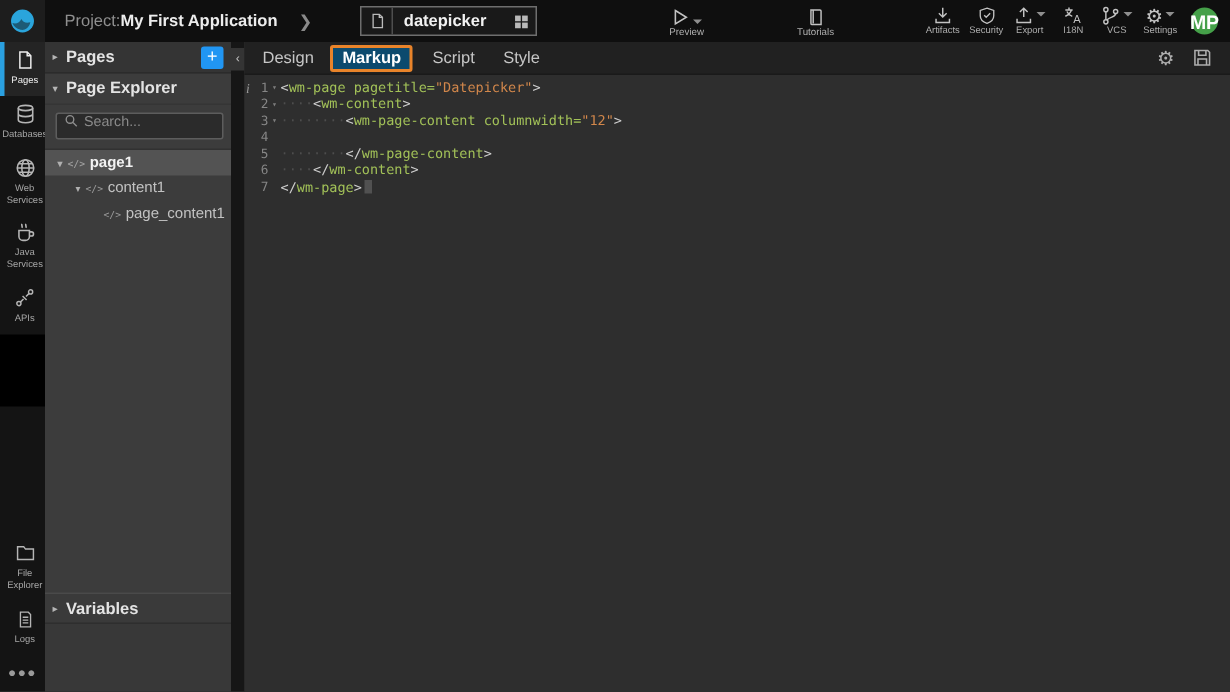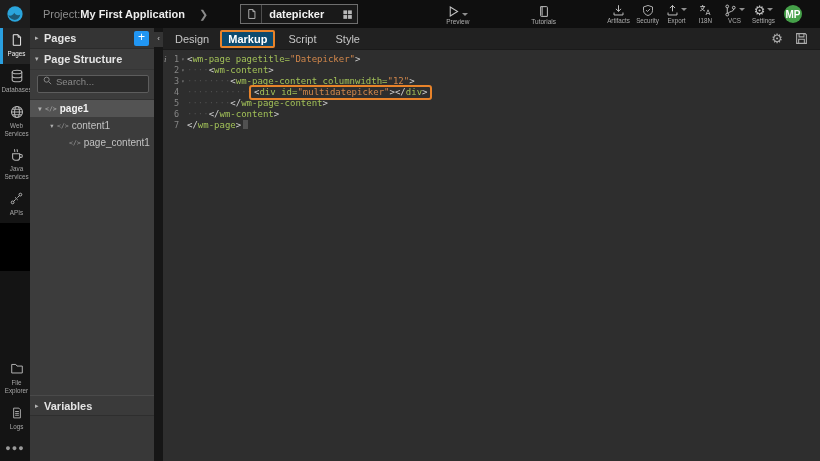--- a/index.html
+++ b/index.html
@@ -20,21 +20,21 @@
   .tbgroup { display:flex; flex-direction:column; align-items:center; justify-content:center; height:28px; cursor:pointer; }
   .tbgroup .irow { display:flex; align-items:flex-end; height:15px; color:#c2c2c2; }
   .tbgroup .glabel { font-size:6.5px; color:#b0b0b0; margin-top:1px; line-height:1; }
   .preview-g { margin-left:88px; }
   .tutorials-g { margin-left:62px; }
   .tools { margin-left:auto; display:flex; align-items:center; }
   .tool { width:29px; display:flex; flex-direction:column; align-items:center; justify-content:center; height:28px; cursor:pointer; }
   .tool .ticon { height:14px; display:flex; align-items:center; color:#c2c2c2; }
   .tool .tlabel { font-size:6.3px; color:#adadad; margin-top:1px; line-height:1; white-space:nowrap; }
   .caret { width:0; height:0; border-left:3px solid transparent; border-right:3px solid transparent; border-top:3px solid #8f8f8f; display:inline-block; margin-left:2px; margin-bottom:2px; }
-  .avatar { width:18px; height:18px; border-radius:50%; background:#45a049; color:#fff; font-size:10px; font-weight:bold; display:flex; align-items:center; justify-content:center; margin:0 18px 0 6px; }
+  .avatar { width:18px; height:18px; border-radius:50%; background:#45a049; color:#fff; font-size:13px; font-weight:bold; display:flex; align-items:center; justify-content:center; margin:0 8px 0 6px; }
   .gearchar { font-size:13px; line-height:1; }
 
   
   .main { display:flex; height:433px; }
 
   
   .rail { width:30px; background:#141414; display:flex; flex-direction:column; }
   .rail-item { padding:5px 0 6px 0; display:flex; flex-direction:column; align-items:center; border-left:3px solid transparent; cursor:pointer; }
   .rail-item .ricon { color:#b5b5b5; height:15px; }
   .rail-item .rlabel { font-size:6.3px; color:#a6a6a6; text-align:center; line-height:1.25; margin-top:2px; }
@@ -277,21 +277,21 @@
   </div>
 
   <div class="panel">
     <div class="panel-header">
       <span class="tri">▸</span>
       <span class="panel-title">Pages</span>
       <span class="addbtn">+</span>
     </div>
     <div class="section-header">
       <span class="tri">▾</span>
-      <span class="panel-title">Page Structure</span>
+      <span class="panel-title">Page Explorer</span>
     </div>
     <div class="searchwrap">
       <div class="searchbox">
         <svg class="ic" width="9" height="9" viewBox="0 0 16 16" fill="none" stroke="currentColor" stroke-width="1.6">
             <circle cx="6.5" cy="6.5" r="4.5"></circle>
             <path d="M10 10l4.5 4.5"></path>
           </svg>
         <input type="text" placeholder="Search..." style="">
       </div>
     </div>
@@ -357,21 +357,20 @@
           <span class="cline"><span class="ws">····</span><span class="p">&lt;</span><span class="t">wm-content</span><span class="p">&gt;</span></span>
         </div>
         <div class="crow">
           <span class="gutter">3</span>
           <span class="fold">▾</span>
           <span class="cline"><span class="ws">········</span><span class="p">&lt;</span><span class="t">wm-page-content</span><span class="p"> </span><span class="a">columnwidth=</span><span class="s">"12"</span><span class="p">&gt;</span></span>
         </div>
         <div class="crow">
           <span class="gutter">4</span>
           <span class="fold"></span>
-          <span class="cline"><span class="ws">············</span><span class="anno"><span class="p">&lt;</span><span class="t">div</span><span class="p"> </span><span class="a">id=</span><span class="s">"multidatepicker"</span><span class="p">&gt;&lt;/</span><span class="t">div</span><span class="p">&gt;</span></span></span>
         </div>
         <div class="crow">
           <span class="gutter">5</span>
           <span class="fold"></span>
           <span class="cline"><span class="ws">········</span><span class="p">&lt;/</span><span class="t">wm-page-content</span><span class="p">&gt;</span></span>
         </div>
         <div class="crow">
           <span class="gutter">6</span>
           <span class="fold"></span>
           <span class="cline"><span class="ws">····</span><span class="p">&lt;/</span><span class="t">wm-content</span><span class="p">&gt;</span></span>

